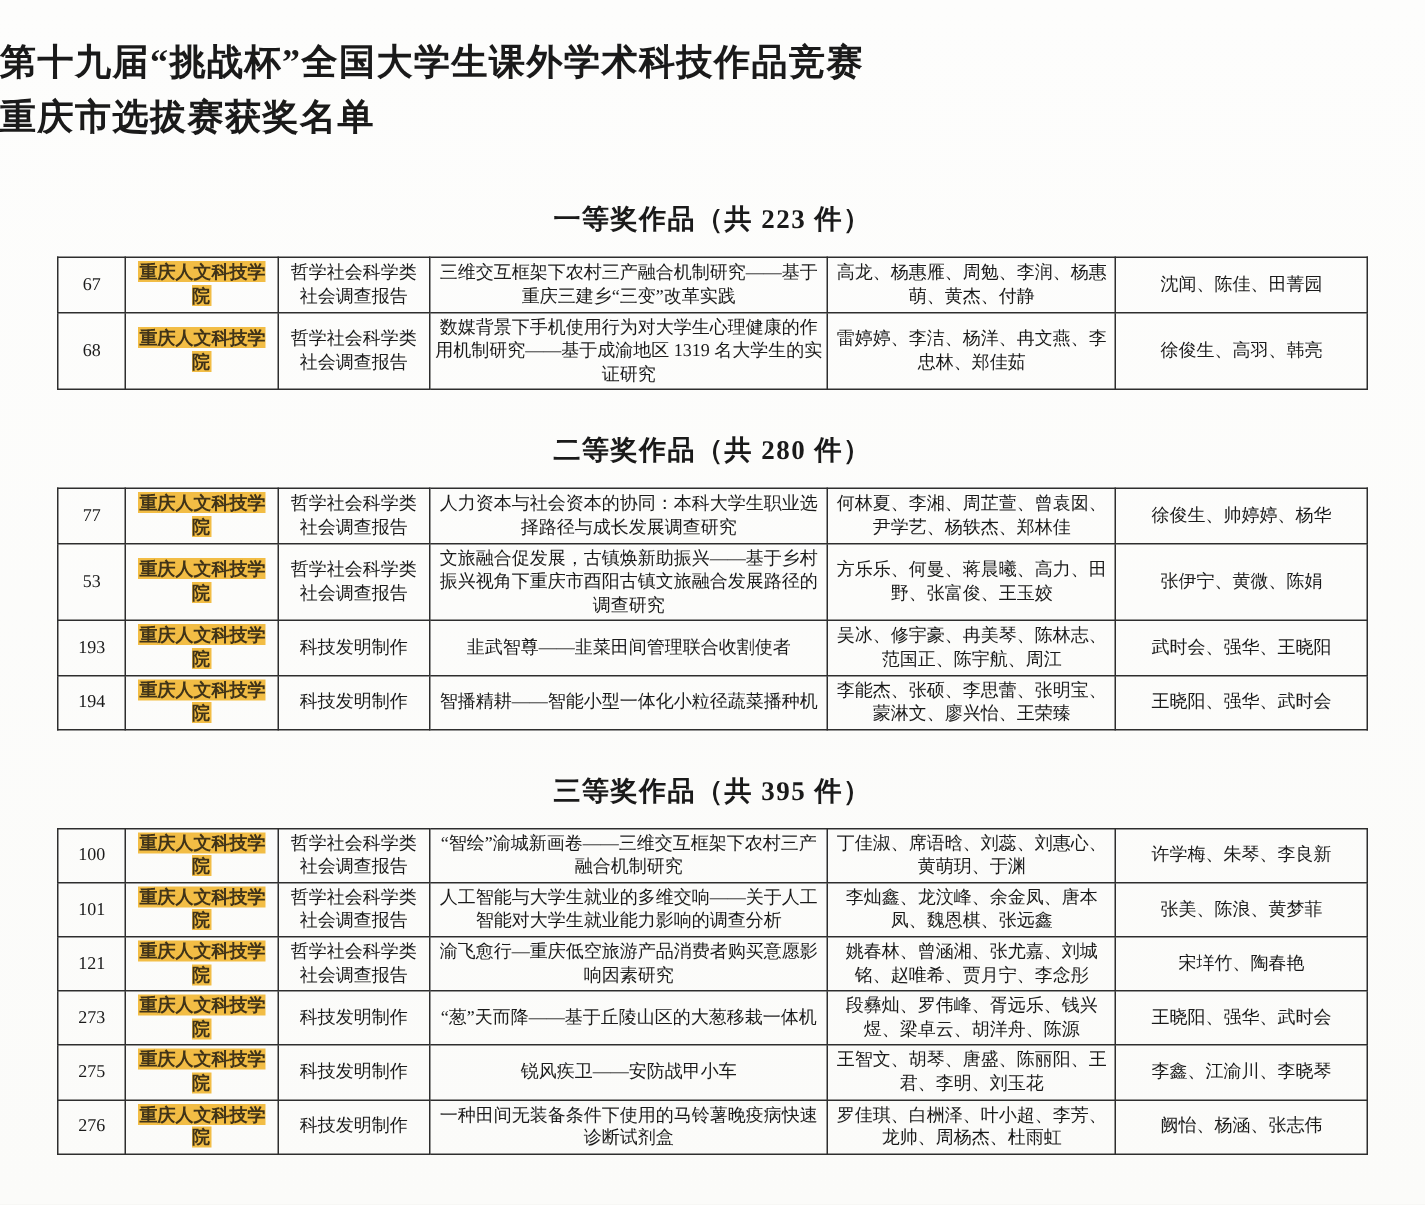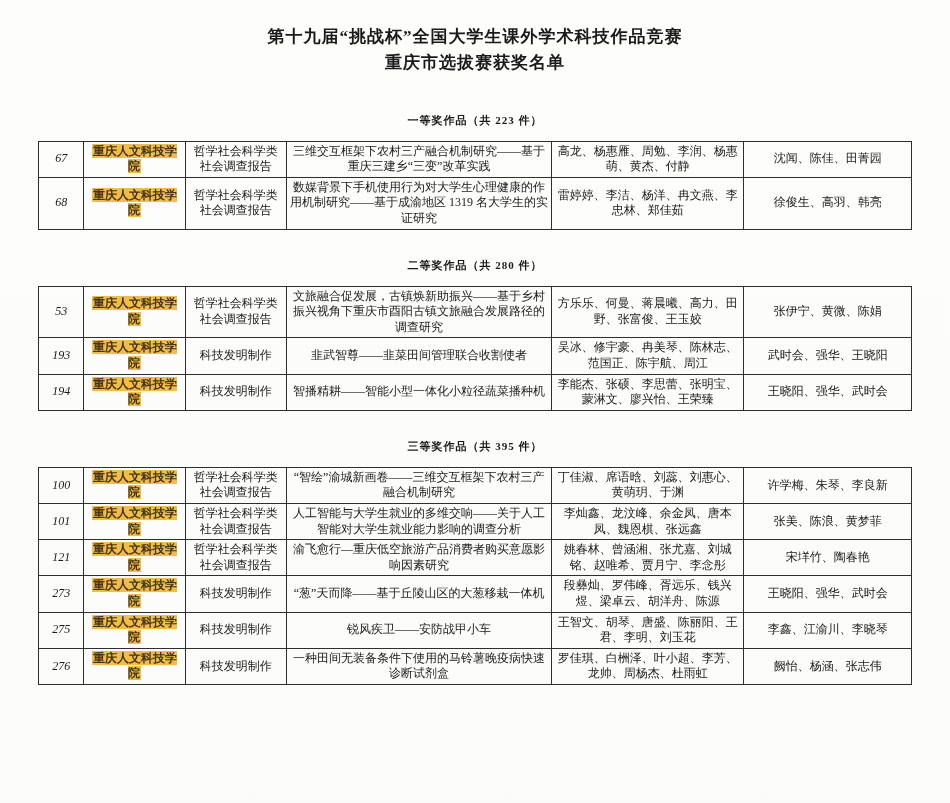--- a/index.html
+++ b/index.html
@@ -10,30 +10,30 @@
   }
   .page {
     width: 950px;
     min-height: 803px;
     margin: 0 auto;
     background: linear-gradient(180deg, #fdfdfc 0%, #fbfbf9 100%);
     padding: 20px 0 14px 0;
     position: relative;
   }
   .doc-title {
-    text-align: center;
-    font-size: 17px;
+    text-align: left;
+    font-size: 24px;
     font-weight: bold;
     line-height: 1.55;
     letter-spacing: 1px;
     margin-top: 4px;
   }
   .section-heading {
     text-align: center;
-    font-size: 11px;
+    font-size: 18px;
     font-weight: bold;
     letter-spacing: 1px;
     margin-top: 28px;
     margin-bottom: 13px;
   }
   .section-heading.first { margin-top: 36px; }
   table.award-table {
     border-collapse: collapse;
     width: 92%;
     margin: 0 auto;
@@ -41,21 +41,21 @@
   }
   table.award-table td {
     border: 1px solid #2e2e2e;
     text-align: center;
     vertical-align: middle;
     font-size: 12px;
     line-height: 1.3;
     padding: 2px 3px;
     word-break: break-all;
   }
-  td.c-num   { font-size: 13px; font-style: italic; }
+  td.c-num   { font-size: 13px; }
   col.w-num    { width: 5.2%; }
   col.w-school { width: 11.6%; }
   col.w-cat    { width: 11.6%; }
   col.w-title  { width: 30.4%; }
   col.w-mem    { width: 22.0%; }
   col.w-adv    { width: 19.2%; }
   .hl {
     font-weight: bold;
     padding: 0 1px;
     color: #403318;
@@ -104,20 +104,28 @@
         <colgroup>
           <col class="w-num">
           <col class="w-school">
           <col class="w-cat">
           <col class="w-title">
           <col class="w-mem">
           <col class="w-adv">
         </colgroup>
         <tbody>
           <tr>
+            <td class="c-num">77</td>
+            <td><span class="hl" style="background: rgb(242, 189, 69);">重庆人文科技学院</span></td>
+            <td>哲学社会科学类社会调查报告</td>
+            <td>人力资本与社会资本的协同：本科大学生职业选择路径与成长发展调查研究</td>
+            <td>何林夏、李湘、周芷萱、曾袁囡、尹学艺、杨轶杰、郑林佳</td>
+            <td>徐俊生、帅婷婷、杨华</td>
+          </tr>
+          <tr>
             <td class="c-num">53</td>
             <td><span class="hl" style="background: rgb(242, 189, 69);">重庆人文科技学院</span></td>
             <td>哲学社会科学类社会调查报告</td>
             <td>文旅融合促发展，古镇焕新助振兴——基于乡村振兴视角下重庆市酉阳古镇文旅融合发展路径的调查研究</td>
             <td>方乐乐、何曼、蒋晨曦、高力、田野、张富俊、王玉姣</td>
             <td>张伊宁、黄微、陈娟</td>
           </tr>
           <tr>
             <td class="c-num">193</td>
             <td><span class="hl" style="background: rgb(242, 189, 69);">重庆人文科技学院</span></td>

